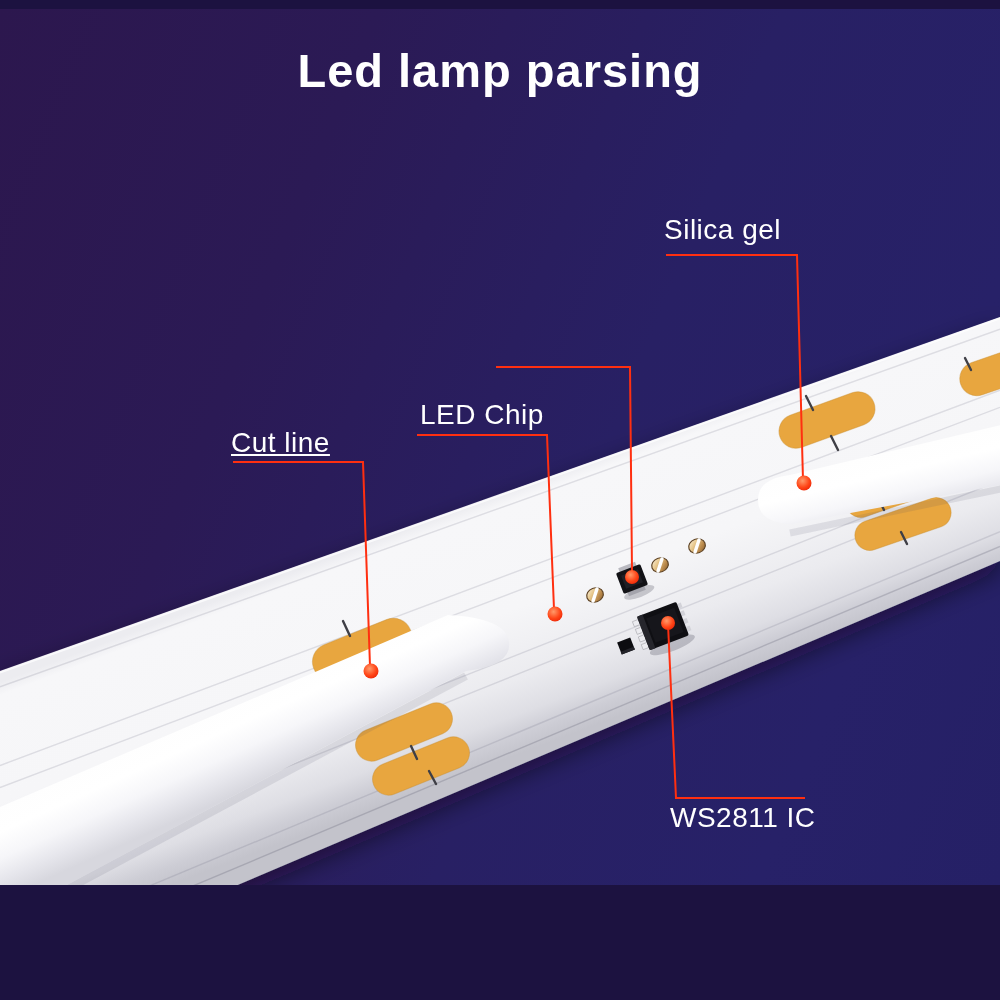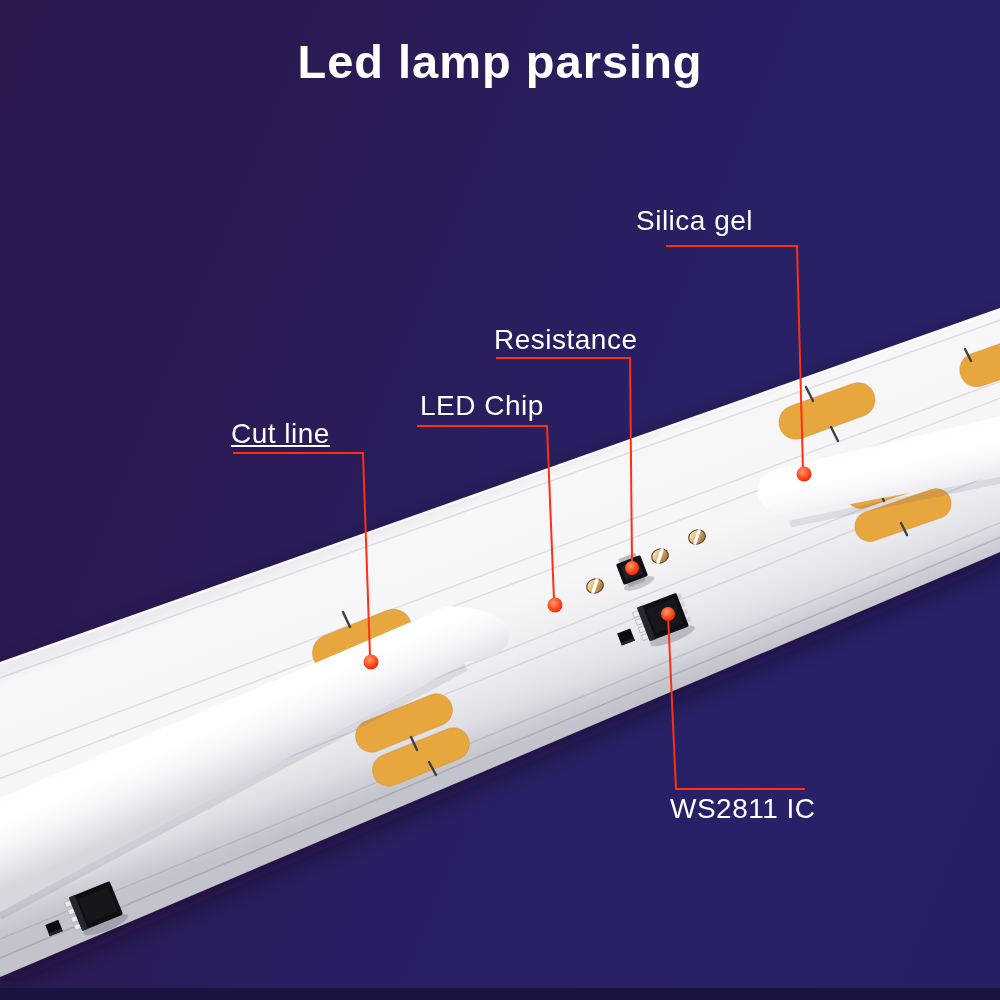--- a/index.html
+++ b/index.html
@@ -1,34 +1,35 @@
 <!DOCTYPE html>
 <html><head>
 <meta charset="utf-8">
 <style>
   html,body{margin:0;padding:0;background:#1c1240;}
   #canvas{
     position:relative;
-    width:1000px;height:988px;
+    width:1000px;height:876px;
     overflow:hidden;
     background:linear-gradient(112deg,#2c174e 0%,#2b1a55 28%,#282064 58%,#272168 82%,#252066 100%);
     font-family:"Liberation Sans",sans-serif;
+    margin-top:9px;
   }
   #scene{position:absolute;left:0;top:0;width:1000px;height:1000px;display:block;}
   .page-title{
     position:absolute;top:34px;left:0;width:100%;
     text-align:center;
     font-weight:700;font-size:47px;letter-spacing:1px;
     color:#ffffff;
   }
   .lbl{
     position:absolute;color:#ffffff;
     font-size:28px;letter-spacing:.5px;white-space:nowrap;
   }
-  .lbl-silica{left:636px;top:205px;}
+  .lbl-silica{left:664px;top:205px;}
   .lbl-resistance{left:494px;top:324px;}
   .lbl-led{left:420px;top:390px;}
   .lbl-cut{left:231px;top:418px;text-decoration:underline;}
   .lbl-ws{left:670px;top:793px;}
 </style>
 </head>
 <body>
 
 <div id="canvas">
 
@@ -191,18 +192,17 @@
       <circle cx="632" cy="568" r="7" fill="url(#dotGrad)"></circle>
       <circle cx="555" cy="605" r="7.5" fill="url(#dotGrad)"></circle>
       <circle cx="371" cy="662" r="7.5" fill="url(#dotGrad)"></circle>
       <circle cx="668" cy="614" r="7" fill="url(#dotGrad)"></circle>
     </g>
   </svg>
 
   <div class="page-title">Led lamp parsing</div>
 
   <div class="lbl lbl-silica">Silica gel</div>
-  <div class="lbl lbl-resistance">Resistance</div>
   <div class="lbl lbl-led">LED Chip</div>
   <div class="lbl lbl-cut">Cut line</div>
   <div class="lbl lbl-ws">WS2811 IC</div>
 
 </div>
 
 </body></html>

